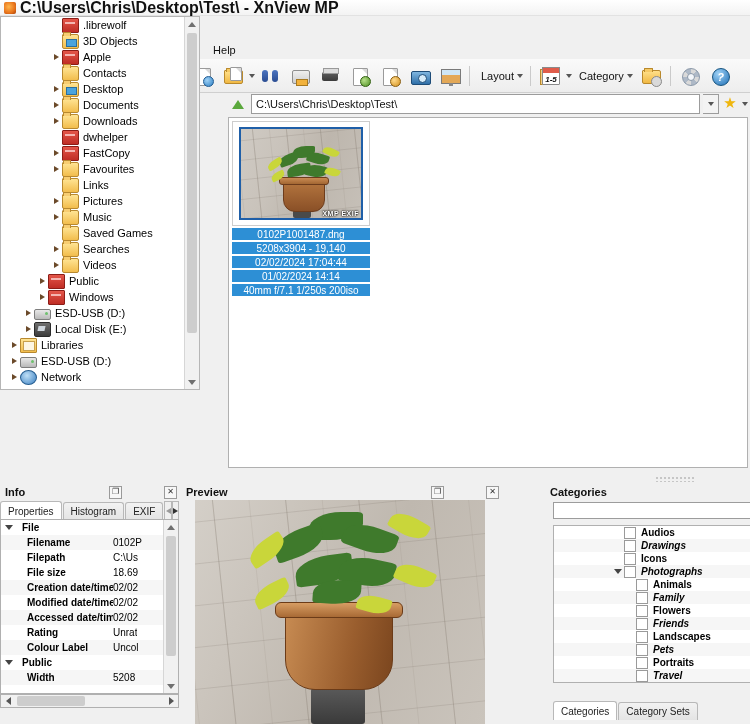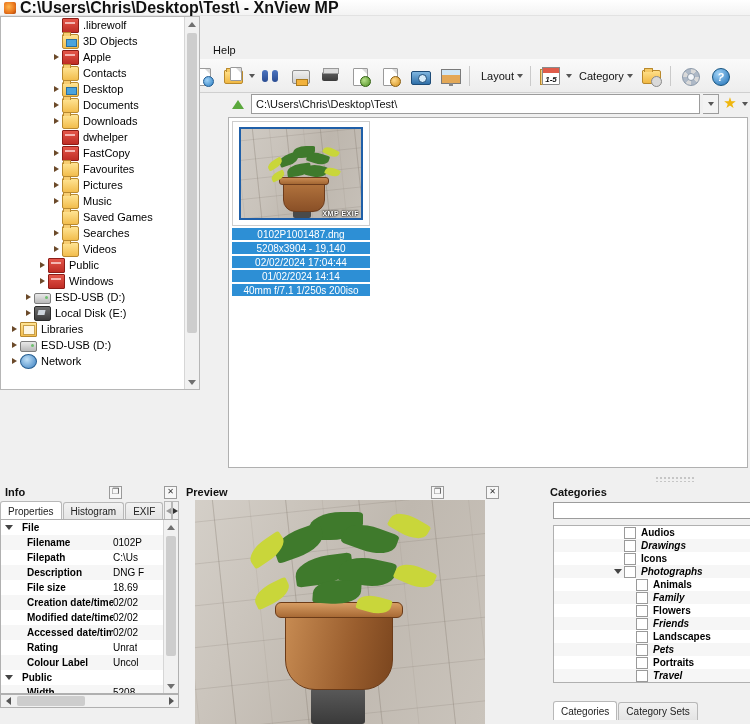--- a/index.html
+++ b/index.html
@@ -472,20 +472,26 @@
           <div class="trow">
             <span style="width: 50px; flex: 0 0 auto;"></span>
             <span class="exp">
               <i></i>
             </span>
             <span class="ficon f-yellow"></span>
             <span class="tlabel2">Favourites</span>
           </div>
           <div class="trow">
             <span style="width: 50px; flex: 0 0 auto;"></span>
+            <span class="exp"></span>
+            <span class="ficon f-yellow"></span>
+            <span class="tlabel2">Links</span>
+          </div>
+          <div class="trow">
+            <span style="width: 50px; flex: 0 0 auto;"></span>
             <span class="exp">
               <i></i>
             </span>
             <span class="ficon f-yellow"></span>
             <span class="tlabel2">Pictures</span>
           </div>
           <div class="trow">
             <span style="width: 50px; flex: 0 0 auto;"></span>
             <span class="exp">
               <i></i>
@@ -659,24 +665,20 @@
             <span class="gname">File</span>
           </div>
           <div class="irow alt">
             <span class="ikey">Filename</span>
             <span class="ival">0102P</span>
           </div>
           <div class="irow">
             <span class="ikey">Filepath</span>
             <span class="ival">C:\Us</span>
           </div>
-          <div class="irow alt">
-            <span class="ikey">Description</span>
-            <span class="ival">DNG F</span>
-          </div>
           <div class="irow">
             <span class="ikey">File size</span>
             <span class="ival">18.69</span>
           </div>
           <div class="irow alt">
             <span class="ikey">Creation date/time</span>
             <span class="ival">02/02</span>
           </div>
           <div class="irow">
             <span class="ikey">Modified date/time</span>

